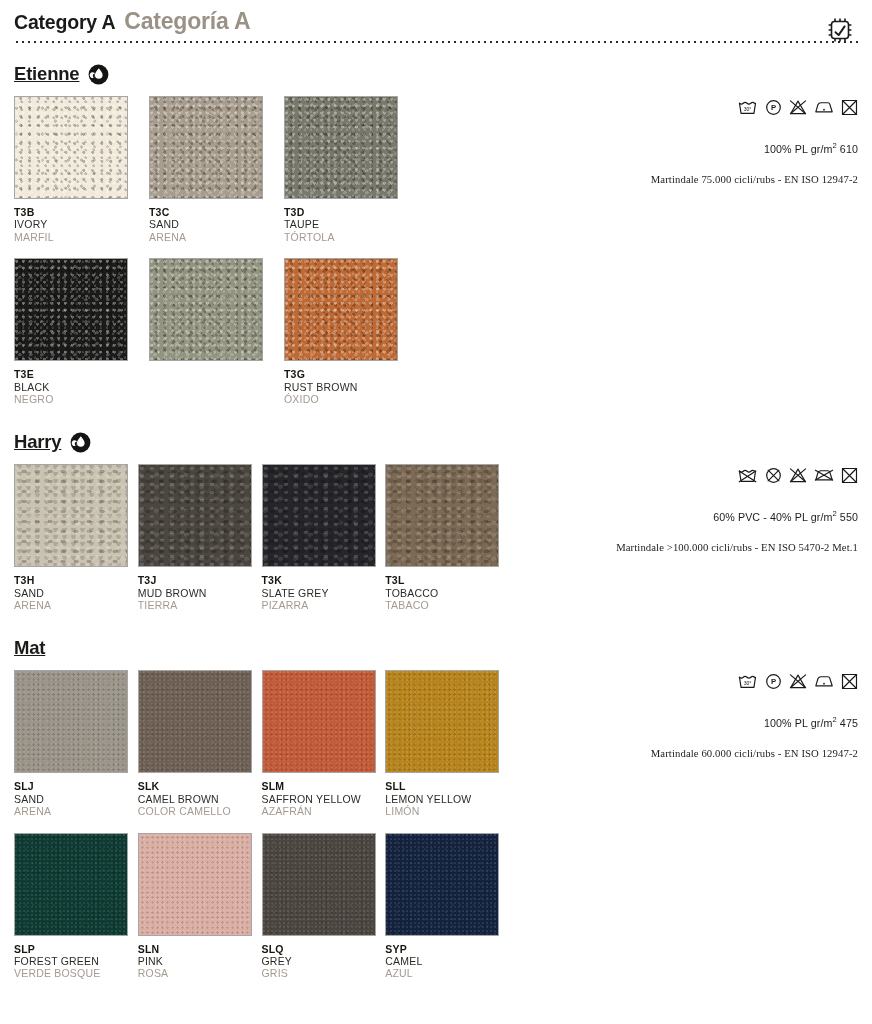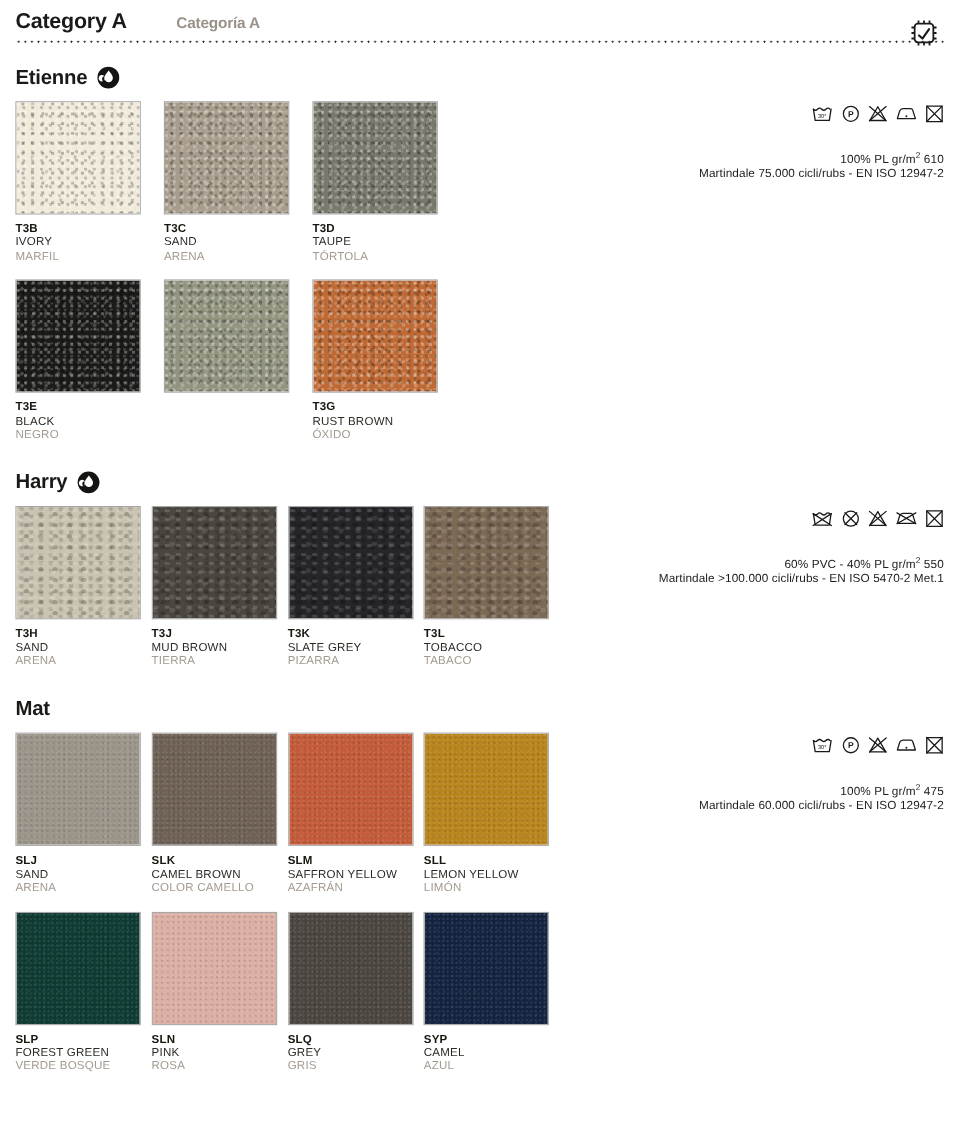--- a/index.html
+++ b/index.html
@@ -9,37 +9,37 @@
     font-family: "Liberation Sans", sans-serif;
     color: #1a1a18;
     overflow: hidden;
   }
   .page { position: relative; width: 872px; height: 1024px; padding: 0 14px; }
 
   
   .cat-header { position: relative; padding-top: 8px; }
   .cat-titles { display: flex; align-items: baseline; gap: 9px; }
   .cat-title-en { font-size: 19.5px; font-weight: bold; letter-spacing: -0.2px; color: #1a1a18; }
-  .cat-title-es { font-size: 14px; font-weight: bold; letter-spacing: -0.2px; color: #9a9187; margin-left: 36px; }
+  .cat-title-es { font-size: 23px; font-weight: bold; letter-spacing: -0.2px; color: #9a9187; }
   .cat-rule {
     margin-top: 6px;
     height: 2px;
     background-image: radial-gradient(circle closest-side, #2a2a28 100%, transparent 100%);
     background-size: 6px 2px;
     background-repeat: repeat-x;
     background-position: 0 0;
   }
   .header-badge {
     position: absolute; right: 2px; top: 14px;
     width: 32px; height: 32px;
   }
 
   
   .section { position: relative; }
-  .sec-head { display: flex; align-items: flex-end; gap: 9px; }
+  .sec-head { display: flex; align-items: flex-end; gap: 9px; text-decoration: underline; }
   .sec-title { font-size: 18.5px; font-weight: bold; letter-spacing: -0.2px; }
   .drop-badge { width: 21px; height: 21px; display: block; }
 
   .sec-body { position: relative; }
 
   
   .swatch-rows { width: 490px; }
   .swatch-row { display: flex; gap: 5px; }
   .swatch-cell { width: 130px; }
   .swatch {
@@ -57,21 +57,21 @@
 
   
   .care {
     position: absolute; right: 0; top: 0;
     width: 430px; text-align: right;
   }
   .care-icons { display: flex; justify-content: flex-end; align-items: center; gap: 7px; height: 22px; }
   .care-icons svg { display: block; }
   .care-line { font-size: 10.7px; color: #1d1d1a; letter-spacing: 0.1px; white-space: nowrap; }
   .care-line.first { margin-top: 23px; }
-  .care-line.second { margin-top: 0; }
+  .care-line.second { margin-top: 18px; font-family: Liberation Serif, serif; }
   sup { font-size: 7.6px; vertical-align: super; }
 </style>
 </head>
 <body>
 
 <div class="page">
 
   <div class="cat-header">
     <div class="cat-titles">
       <span class="cat-title-en">Category A</span>

